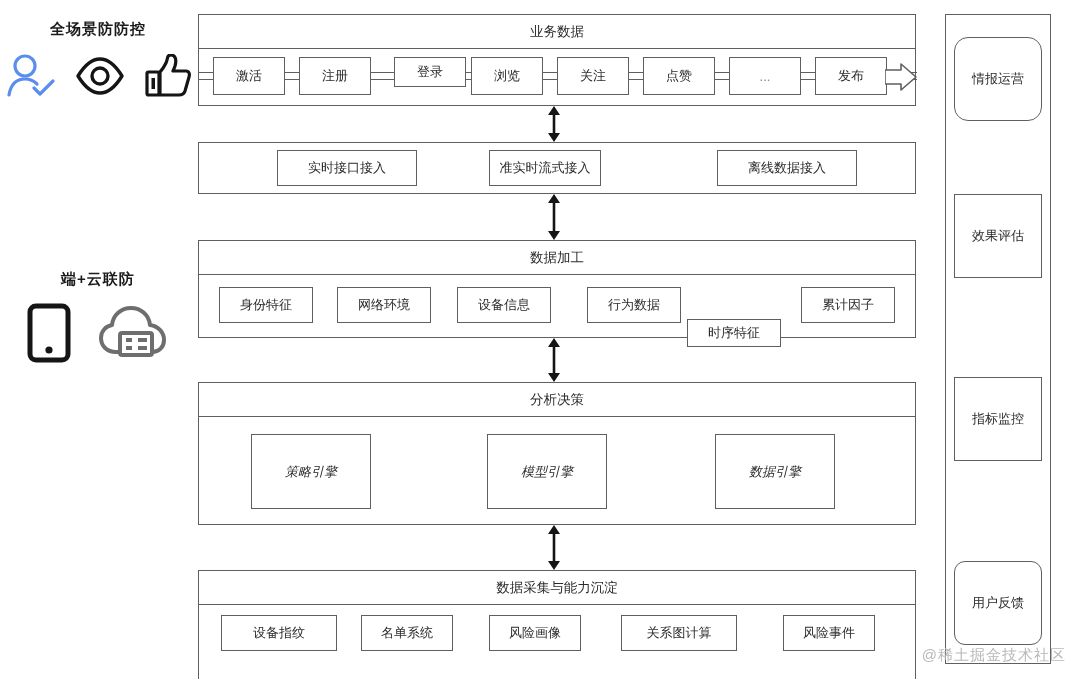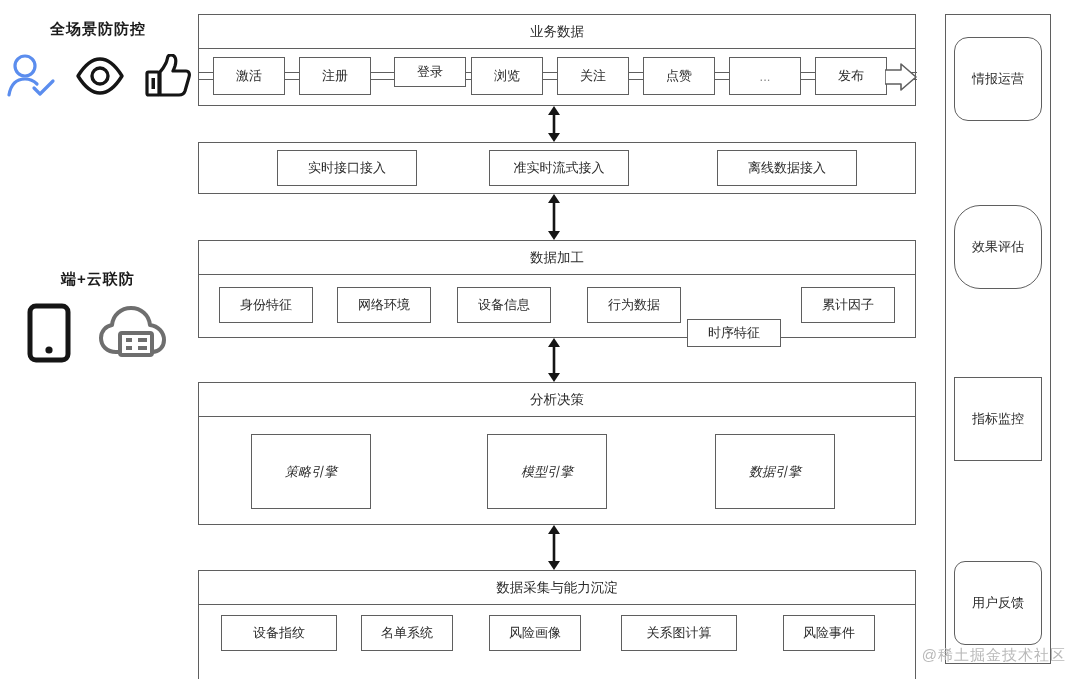--- a/index.html
+++ b/index.html
@@ -217,21 +217,21 @@
 
   <svg class="vconn" style="top:106px;" width="26" height="36" viewBox="0 0 26 36">
     <line x1="13" y1="5" x2="13" y2="31" stroke="#151515" stroke-width="2.6"></line>
     <path d="M13 0 L19 9 L7 9 Z" fill="#151515"></path>
     <path d="M13 36 L19 27 L7 27 Z" fill="#151515"></path>
   </svg>
 
   <div class="band" id="band-2" style="top:142px; height:52px;">
     <div class="band-body" style="height:100%;">
       <div class="node" style="left:78px;  top:7px; width:140px; height:36px;">实时接口接入</div>
-      <div class="node" style="left:290px; top:7px; width:140px; height:36px;">准实时流式接入</div>
+      <div class="node" style="left:290px; top:7px; width:112px; height:36px;">准实时流式接入</div>
       <div class="node" style="left:518px; top:7px; width:140px; height:36px;">离线数据接入</div>
     </div>
   </div>
 
   <svg class="vconn" style="top:194px;" width="26" height="46" viewBox="0 0 26 46">
     <line x1="13" y1="5" x2="13" y2="41" stroke="#151515" stroke-width="2.6"></line>
     <path d="M13 0 L19 9 L7 9 Z" fill="#151515"></path>
     <path d="M13 46 L19 37 L7 37 Z" fill="#151515"></path>
   </svg>
 
@@ -276,18 +276,18 @@
       <div class="node" style="left:290px; top:10px; width:92px;  height:36px;">风险画像</div>
       <div class="node" style="left:422px; top:10px; width:116px; height:36px;">关系图计算</div>
       <div class="node" style="left:584px; top:10px; width:92px;  height:36px;">风险事件</div>
     </div>
   </div>
 
 </div>
 
 <div id="right-panel">
   <div class="right-node" style="top:22px;border-radius:14px;">情报运营</div>
-  <div class="right-node" style="top:190px;border-radius:26px;">效果评估</div>
+  <div class="right-node" style="top:179px;">效果评估</div>
   <div class="right-node" style="top:362px;">指标监控</div>
   <div class="right-node" style="top:546px;border-radius:11px;">用户反馈</div>
 </div>
 
 <div id="watermark">@稀土掘金技术社区</div>
 
 </body></html>

